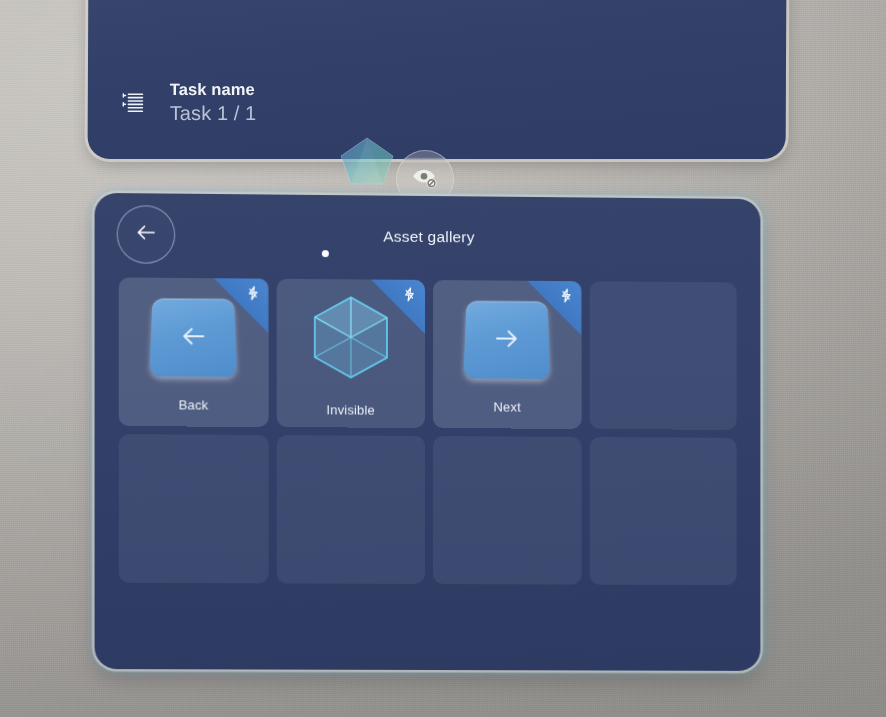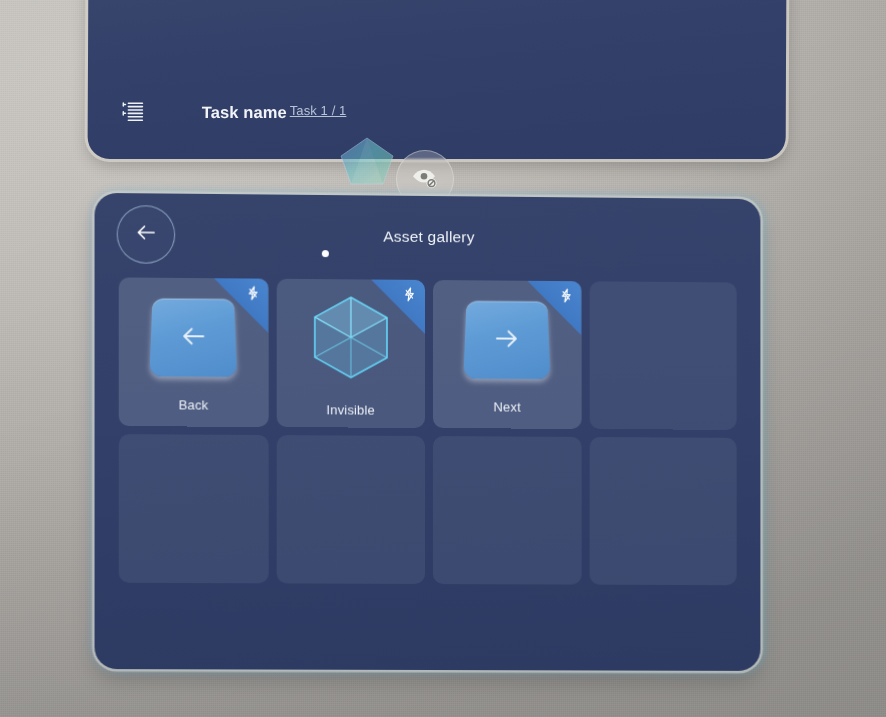--- a/index.html
+++ b/index.html
@@ -44,26 +44,26 @@
       0 0 0 3px rgba(216,212,205,.75),
       0 6px 16px rgba(0,0,0,.22);
     transform:skewX(-0.25deg);
   }
   #task-panel-inner{position:absolute;inset:0;overflow:hidden;border-radius:0 0 22px 22px;}
   #task-row{
     position:absolute;left:32px;bottom:34px;
     display:flex;align-items:center;gap:24px;
   }
   #task-list-icon{width:26px;height:26px;flex:0 0 auto;}
-  .task-text{display:flex;flex-direction:row;gap:3px;margin-left:32px;}
+  .task-text{display:flex;flex-direction:column;gap:3px;}
   #task-name{
     font-size:16.5px;color:#f2f4f8;font-weight:600;letter-spacing:.1px;
   }
   #task-count{
-    font-size:13px;color:#b9c2d6;font-weight:400;letter-spacing:.1px;text-decoration:underline;
+    font-size:20px;color:#b9c2d6;font-weight:400;letter-spacing:.1px;
   }
 
   
   #gem{
     position:absolute;left:339px;top:136px;width:56px;height:50px;
     opacity:.78;
     filter:blur(.3px);
   }
   #hide-toggle{
     position:absolute;left:396px;top:150px;width:56px;height:56px;

